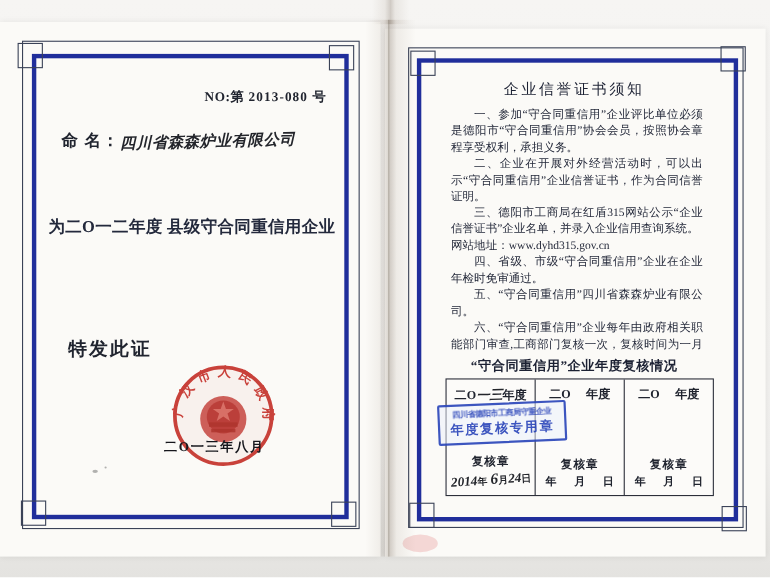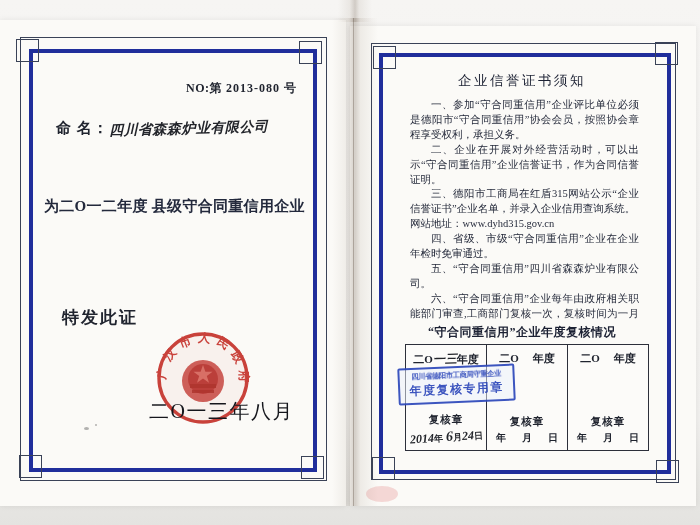--- a/index.html
+++ b/index.html
@@ -19,21 +19,21 @@
   .rect-thick{border:4px solid #202e9b;}
   .corner{width:21px;height:21px;border:1.5px solid #3a4257;background:transparent;}
   .no-line{font-size:12px;font-weight:bold;letter-spacing:.5px;white-space:nowrap;}
   .no-val{font-family:"Liberation Serif",serif;letter-spacing:1px;margin:0 4px;}
   .name-line{white-space:nowrap;}
   .name-label{font-size:15px;font-weight:bold;letter-spacing:1px;}
   .handwrite{font-style:italic;font-weight:bold;color:#23252b;display:inline-block;transform:rotate(-1.5deg);}
   .company{font-size:14px;letter-spacing:.5px;}
   .award-line{font-size:15px;font-weight:bold;letter-spacing:.3px;white-space:nowrap;color:#23293c;}
   .issue-line{font-size:17px;font-weight:bold;letter-spacing:2px;}
-  .issue-date{font-size:20px;font-weight:normal;letter-spacing:1.5px;color:#15161c;z-index:6;}
+  .issue-date{font-size:12px;font-weight:bold;letter-spacing:1.5px;color:#15161c;z-index:6;}
   .notice-title{width:280px;text-align:center;font-size:13.5px;font-weight:normal;letter-spacing:2.5px;color:#1c2133;}
   .notice-body{width:229px;height:224px;overflow:hidden;font-size:10.5px;line-height:14.9px;
     text-align:justify;color:#252a3b;}
   .notice-body p{margin:0;}
   .notice-body p.indent{text-indent:21px;}
   .review-heading{width:280px;text-align:center;font-size:12px;font-weight:bold;letter-spacing:.5px;color:#1c2133;}
   .review-table{display:flex;border:1.5px solid #2c2f3a;background:rgba(255,255,255,.25);}
   .review-col{position:relative;width:80px;}
   .review-col + .review-col{border-left:1.5px solid #2c2f3a;}
   .year-header{margin-top:6px;text-align:center;font-size:11px;font-weight:bold;white-space:nowrap;}

